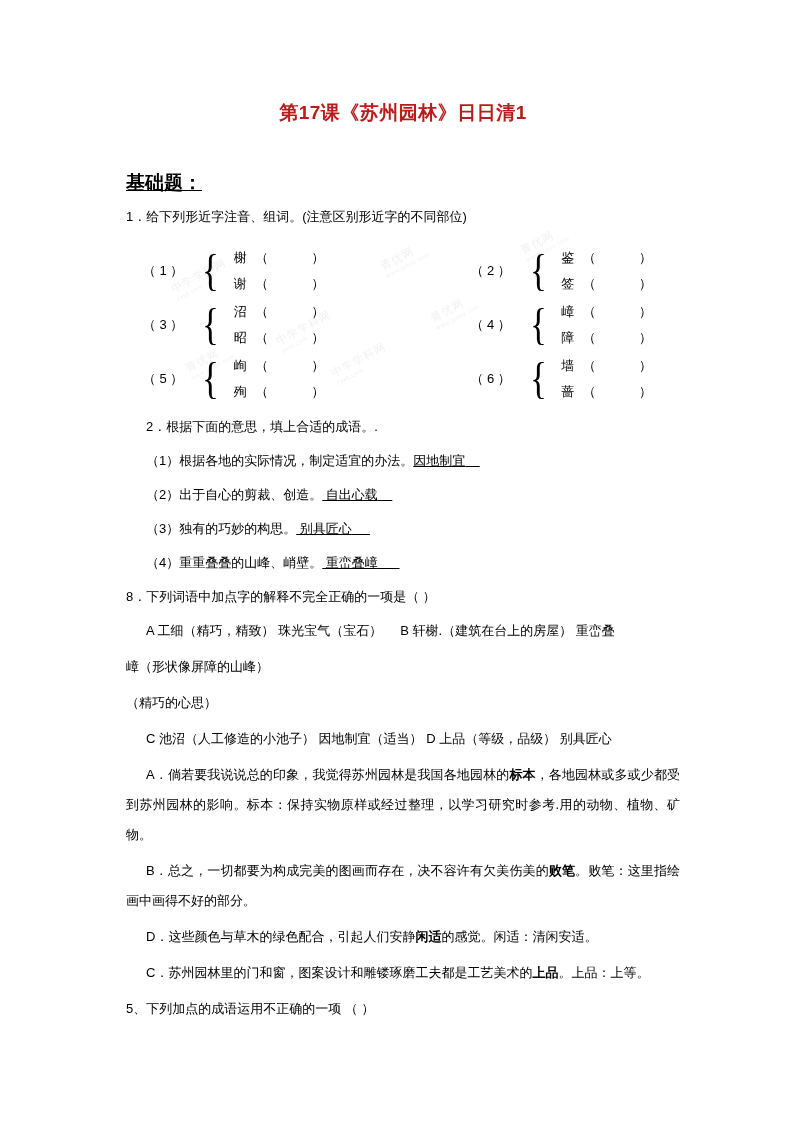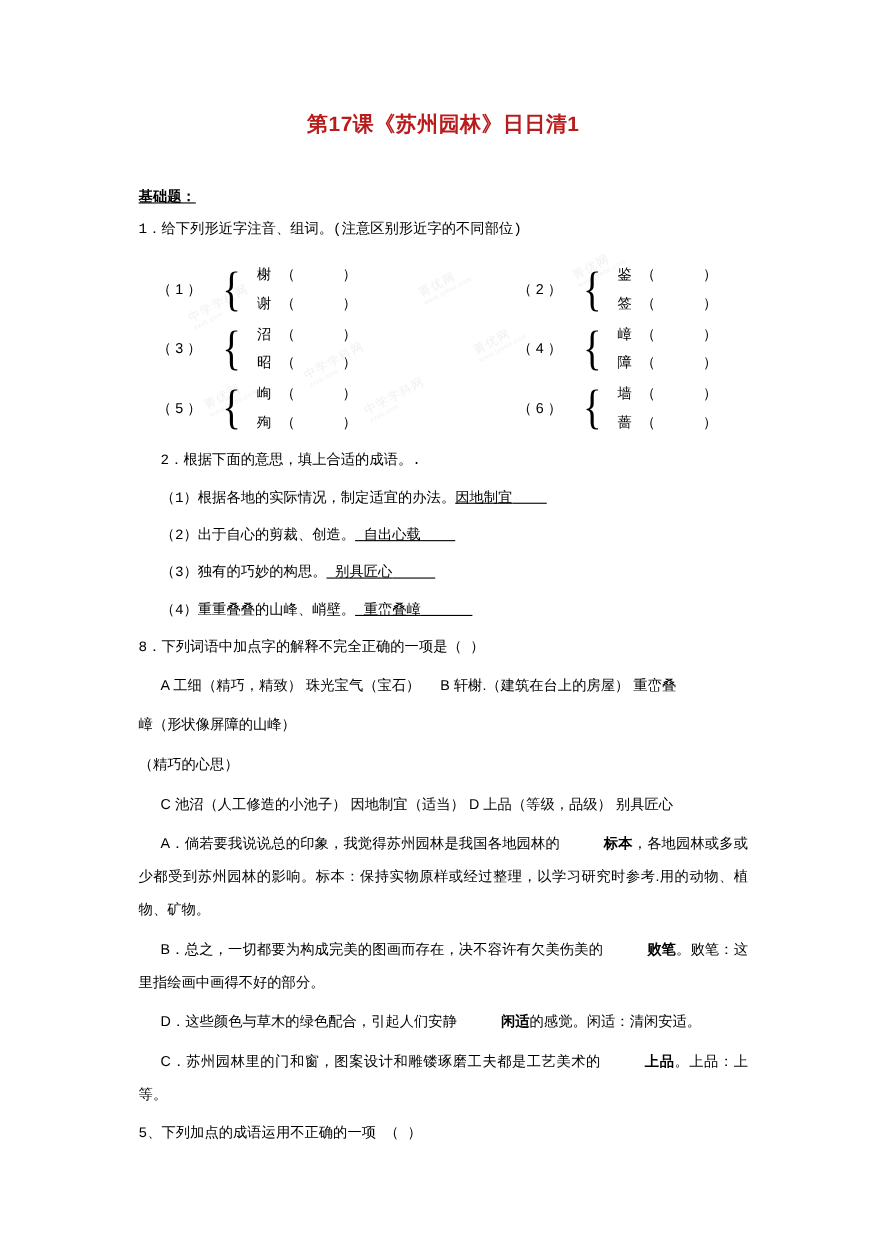--- a/index.html
+++ b/index.html
@@ -66,43 +66,43 @@
     text-align: center;
     margin: 0;
     padding-top: 100px;
     letter-spacing: 0.5px;
     font-family: "Liberation Sans", sans-serif;
   }
 
   
   .section-heading {
     font-weight: bold;
-    font-size: 13px;
+    font-size: 19px;
     text-decoration: underline;
     margin: 44px 0 0 0;
     font-family: "Liberation Sans", sans-serif;
   }
 
   
   .q-line {
     font-size: 13px;
     line-height: 26px;
     margin: 8px 0 0 0;
-    font-family: Liberation Mono, monospace;
+    font-family: Liberation Sans, sans-serif;
   }
   .q-line.indent { text-indent: 20px; }
   .q-para {
     font-size: 13px;
     line-height: 30px;
     margin: 6px 0 0 0;
     text-align: justify;
     font-family: "Liberation Sans", sans-serif;
   }
   .q-para .lead { padding-left: 20px; }
-  b.em { font-weight: bold; padding-left: 40px; }
+  b.em { font-weight: bold; }
   .ans {
     text-decoration: underline;
     text-align: center;
   }
   .ansblank {
     text-decoration: underline;
     white-space: pre;
   }
 
   

